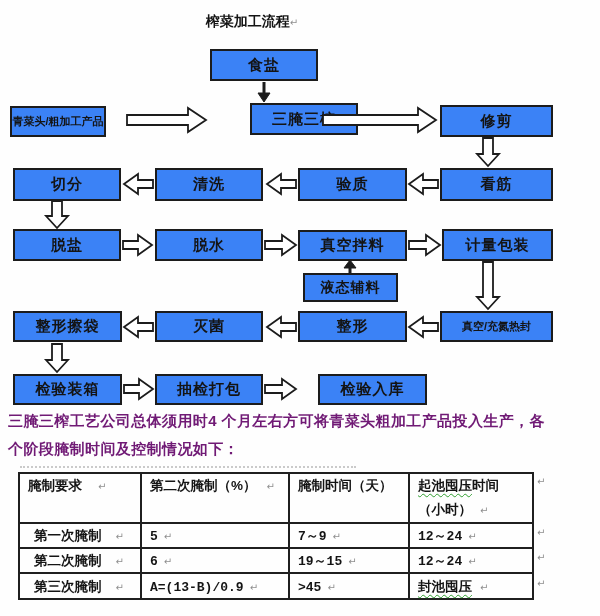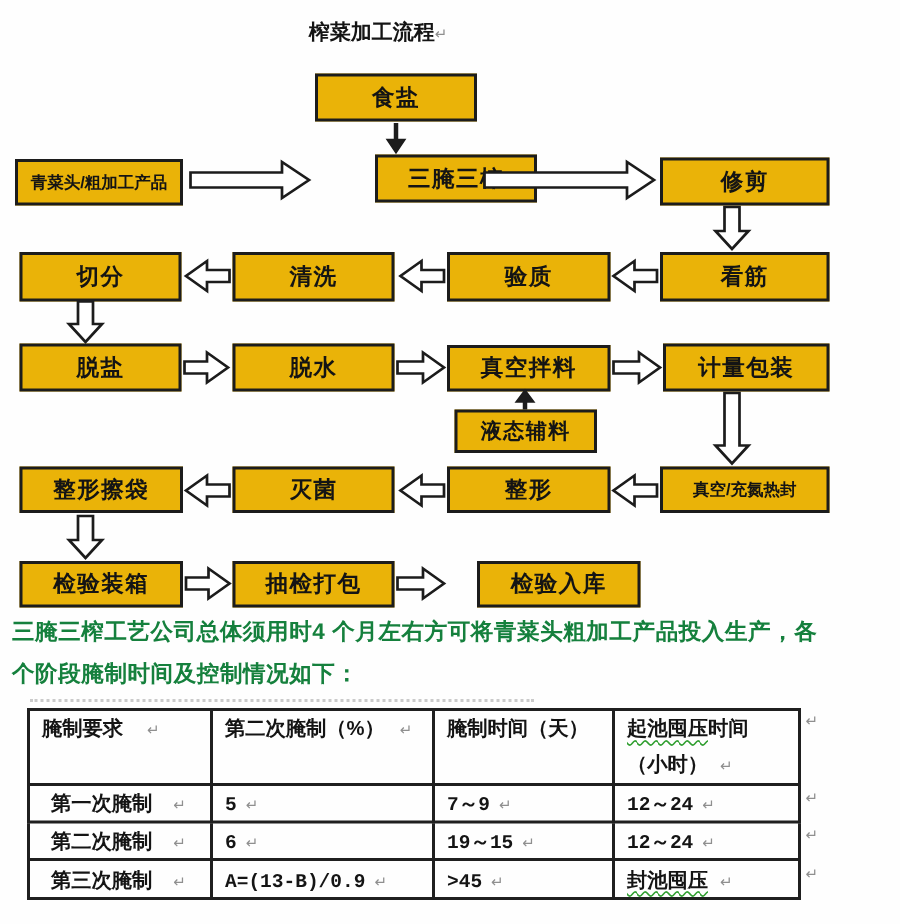--- a/index.html
+++ b/index.html
@@ -1,25 +1,25 @@
 <!DOCTYPE html>
 <html><head>
 <meta charset="utf-8">
 <style>
   html,body{margin:0;padding:0;background:#fff;}
   #page{position:relative;width:600px;height:616px;background:#fefefe;overflow:hidden;
         font-family:"Liberation Sans","DejaVu Sans",sans-serif;color:#111;}
-  .fbox{position:absolute;border:2px solid #1c1c1c;background:#eab308;box-sizing:border-box;
+  .fbox{position:absolute;border:2px solid #1c1c1c;background:#3b82f6;box-sizing:border-box;
         display:flex;align-items:center;justify-content:center;
         font-weight:bold;font-size:15px;letter-spacing:1px;color:#141414;}
   .fbox.small{font-size:11px;letter-spacing:0;}
   #title{position:absolute;left:167px;top:13px;width:170px;text-align:center;
          font-size:14px;font-weight:bold;color:#141414;}
   .para{position:absolute;left:8px;width:586px;font-size:15px;font-weight:bold;
-        color:#15803d;letter-spacing:0.4px;}
+        color:#701a75;letter-spacing:0.4px;}
   #arrows{position:absolute;left:0;top:0;width:600px;height:616px;}
   .pil{color:#8f8f8f;font-size:10px;font-weight:normal;letter-spacing:0;}
   #dotline{position:absolute;left:20px;top:466px;width:336px;height:0;
            border-top:2px dotted #b9b9b9;opacity:.75;}
   #ftable{position:absolute;left:18px;top:472px;width:514px;border-collapse:collapse;
           table-layout:fixed;font-size:13.5px;}
   #ftable th,#ftable td{border:2px solid #1f1f1f;padding:3px 6px 2px 8px;
           text-align:left;color:#141414;box-sizing:border-box;}
   #ftable th{vertical-align:top;font-weight:bold;height:50px;}
   #ftable td{height:25px;vertical-align:middle;font-weight:bold;}
@@ -28,21 +28,21 @@
   .rowmark{position:absolute;color:#8f8f8f;font-size:10px;}
 </style>
 </head>
 <body>
 
 <div id="page">
 
   <div id="title"><span>榨菜加工流程</span><span class="pil">↵</span></div>
 
   <div class="fbox" style="left:210px;top:49px;width:108px;height:32px;">食盐</div>
-  <div class="fbox small" style="left:10px;top:106px;width:112px;height:31px;">青菜头/粗加工产品</div>
+  <div class="fbox small" style="left:10px;top:106px;width:96px;height:31px;">青菜头/粗加工产品</div>
   <div class="fbox" style="left:212px;top:103px;width:108px;height:32px;margin-left:38px;">三腌三榨</div>
   <div class="fbox" style="left:440px;top:105px;width:113px;height:32px;">修剪</div>
 
   <div class="fbox" style="left:13px;top:168px;width:108px;height:33px;">切分</div>
   <div class="fbox" style="left:155px;top:168px;width:108px;height:33px;">清洗</div>
   <div class="fbox" style="left:298px;top:168px;width:109px;height:33px;">验质</div>
   <div class="fbox" style="left:13px;top:229px;width:108px;height:32px;">脱盐</div>
 
   <div class="fbox" style="left:440px;top:168px;width:113px;height:33px;">看筋</div>
   <div class="fbox" style="left:155px;top:229px;width:108px;height:32px;">脱水</div>

